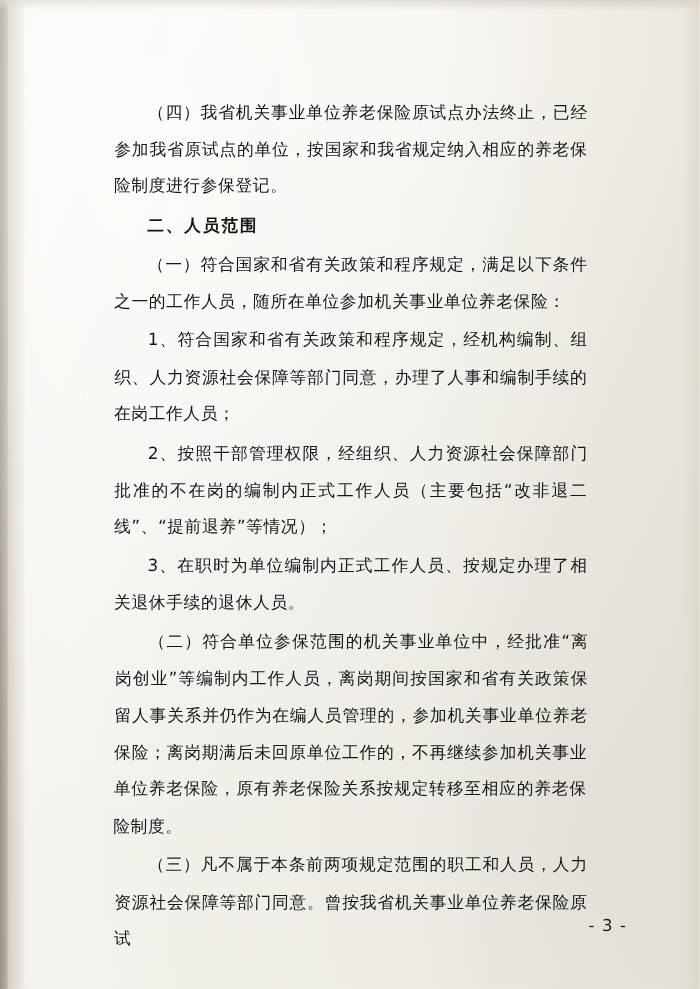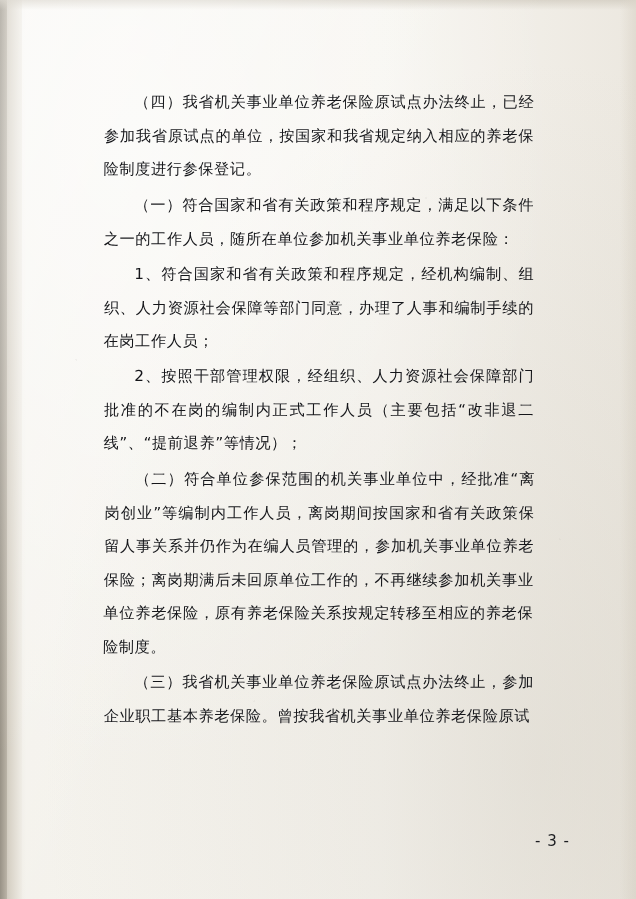--- a/index.html
+++ b/index.html
@@ -110,22 +110,24 @@
 
 <div class="page">
   <div class="edge-left"></div>
   <div class="edge-left-dark"></div>
   <div class="edge-top"></div>
   <div class="edge-right"></div>
   <div class="paper-tint"></div>
 
   <div class="content">
     <p class="para indent">（四）我省机关事业单位养老保险原试点办法终止，已经参加我省原试点的单位，按国家和我省规定纳入相应的养老保险制度进行参保登记。</p>
+    <p class="para indent heading">二、人员范围</p>
     <p class="para indent">（一）符合国家和省有关政策和程序规定，满足以下条件之一的工作人员，随所在单位参加机关事业单位养老保险：</p>
     <p class="para indent">1、符合国家和省有关政策和程序规定，经机构编制、组织、人力资源社会保障等部门同意，办理了人事和编制手续的在岗工作人员；</p>
     <p class="para indent">2、按照干部管理权限，经组织、人力资源社会保障部门批准的不在岗的编制内正式工作人员（主要包括“改非退二线”、“提前退养”等情况）；</p>
+    <p class="para indent">3、在职时为单位编制内正式工作人员、按规定办理了相关退休手续的退休人员。</p>
     <p class="para indent">（二）符合单位参保范围的机关事业单位中，经批准“离岗创业”等编制内工作人员，离岗期间按国家和省有关政策保留人事关系并仍作为在编人员管理的，参加机关事业单位养老保险；离岗期满后未回原单位工作的，不再继续参加机关事业单位养老保险，原有养老保险关系按规定转移至相应的养老保险制度。</p>
-    <p class="para indent">（三）我省机关事业单位养老保险原试点办法终止，参加企业职工基本养老保险。曾按我省机关事业单位养老保险原试</p>
+    <p class="para indent">（三）凡不属于本条前两项规定范围的职工和人员，人力资源社会保障等部门同意。曾按我省机关事业单位养老保险原试</p>
   </div>
 
   <div class="page-number">- 3 -</div>
   <div class="noise"></div>
 </div>
 
 </body></html>

